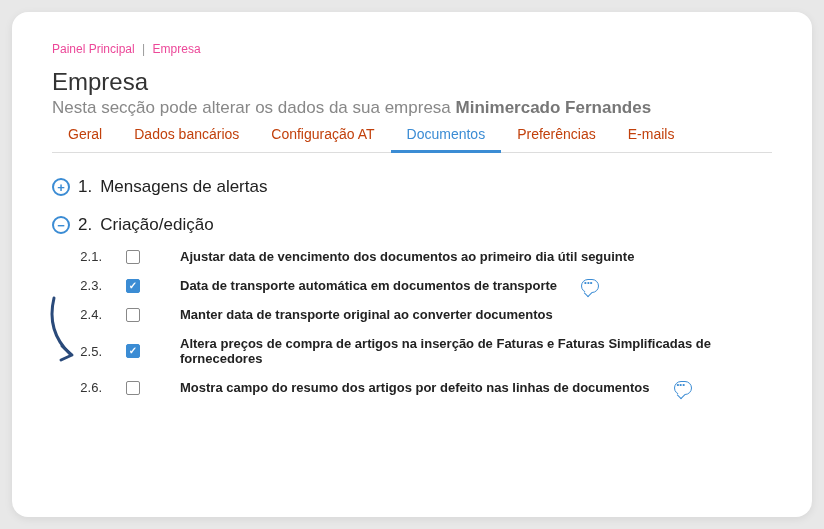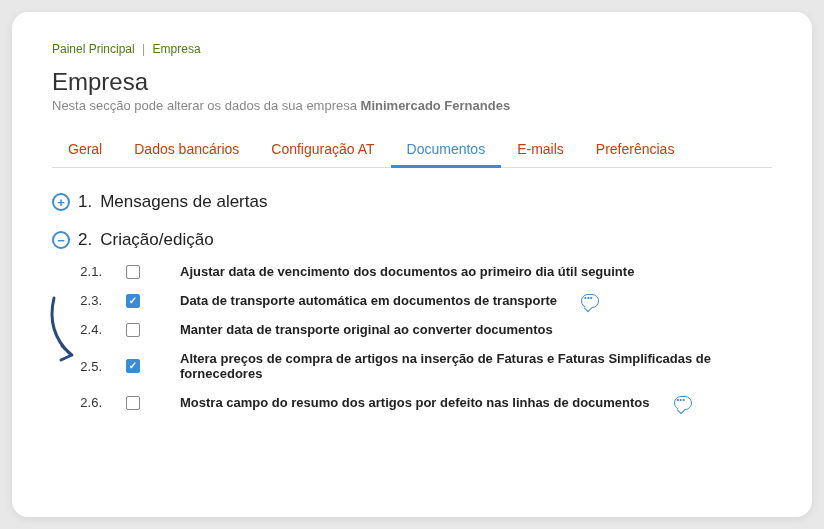--- a/index.html
+++ b/index.html
@@ -21,37 +21,36 @@
       height: 100%;
       position: relative;
       box-shadow: 0 2px 8px rgba(0,0,0,0.08);
     }
     .breadcrumb {
       font-size: 12px;
       color: #3b8cd4;
       margin-bottom: 12px;
     }
     .breadcrumb a {
-      color: #4d7c0f;
+      color: #ec4899;
       text-decoration: none;
     }
     .breadcrumb .sep {
       color: #999;
       margin: 0 4px;
     }
     .page-title {
       font-size: 24px;
       font-weight: 400;
       color: #333;
       margin-bottom: 2px;
     }
     .page-subtitle {
-      font-size: 13px;
+      font-size: 17px;
       color: #888;
-      margin-bottom: 20px;
     }
     .page-subtitle .company {
       font-weight: 600;
       color: #777;
     }
     .tabs {
       display: flex;
       border-bottom: 1px solid #ddd;
       margin-bottom: 24px;
       gap: 0;
@@ -197,22 +196,22 @@
   <h1 class="page-title">Empresa</h1>
   <p class="page-subtitle">
     <span>Nesta secção pode alterar os dados da sua empresa </span><span class="company">Minimercado Fernandes</span>
   </p>
 
   <div class="tabs">
     <div class="tab">Geral</div>
     <div class="tab">Dados bancários</div>
     <div class="tab">Configuração AT</div>
     <div class="tab active">Documentos</div>
+    <div class="tab">Preferências</div>
     <div class="tab">E-mails</div>
-    <div class="tab">Preferências</div>
   </div>
 
   <div class="section">
     <div class="section-header">
       <span class="icon-circle">+</span>
       <span class="section-num">1.</span>
       <span class="section-title">Mensagens de alertas</span>
     </div>
   </div>
 

